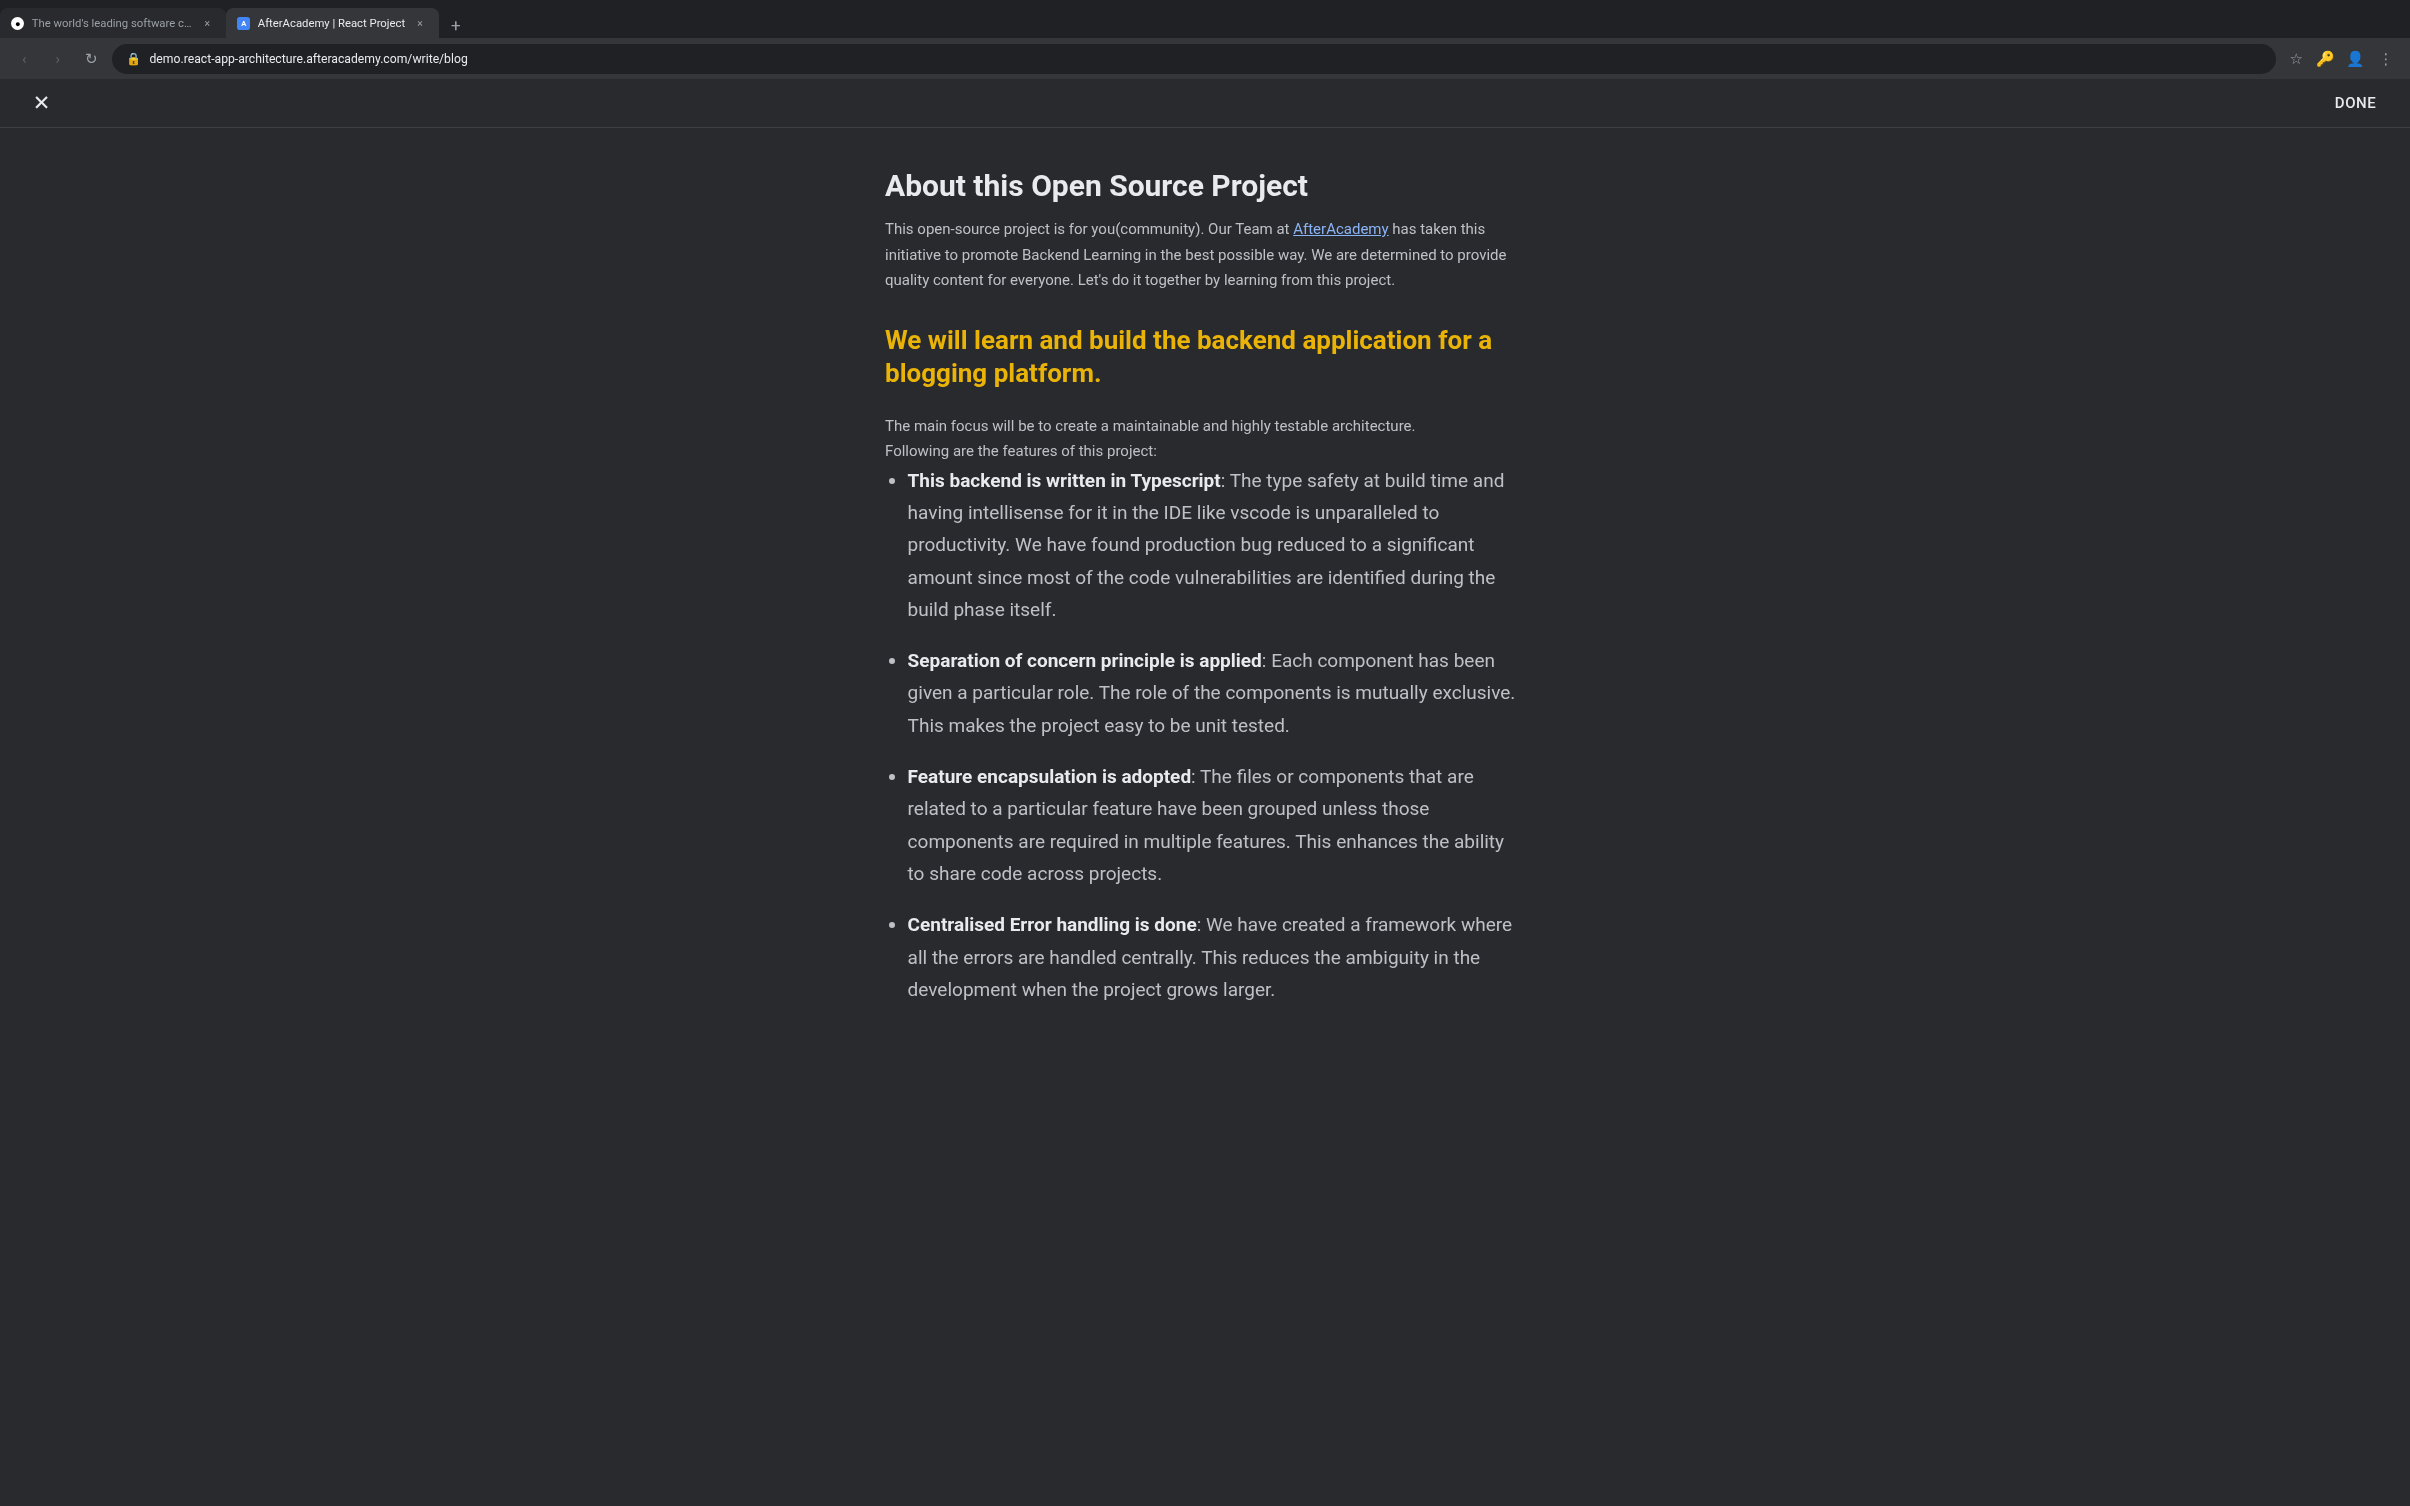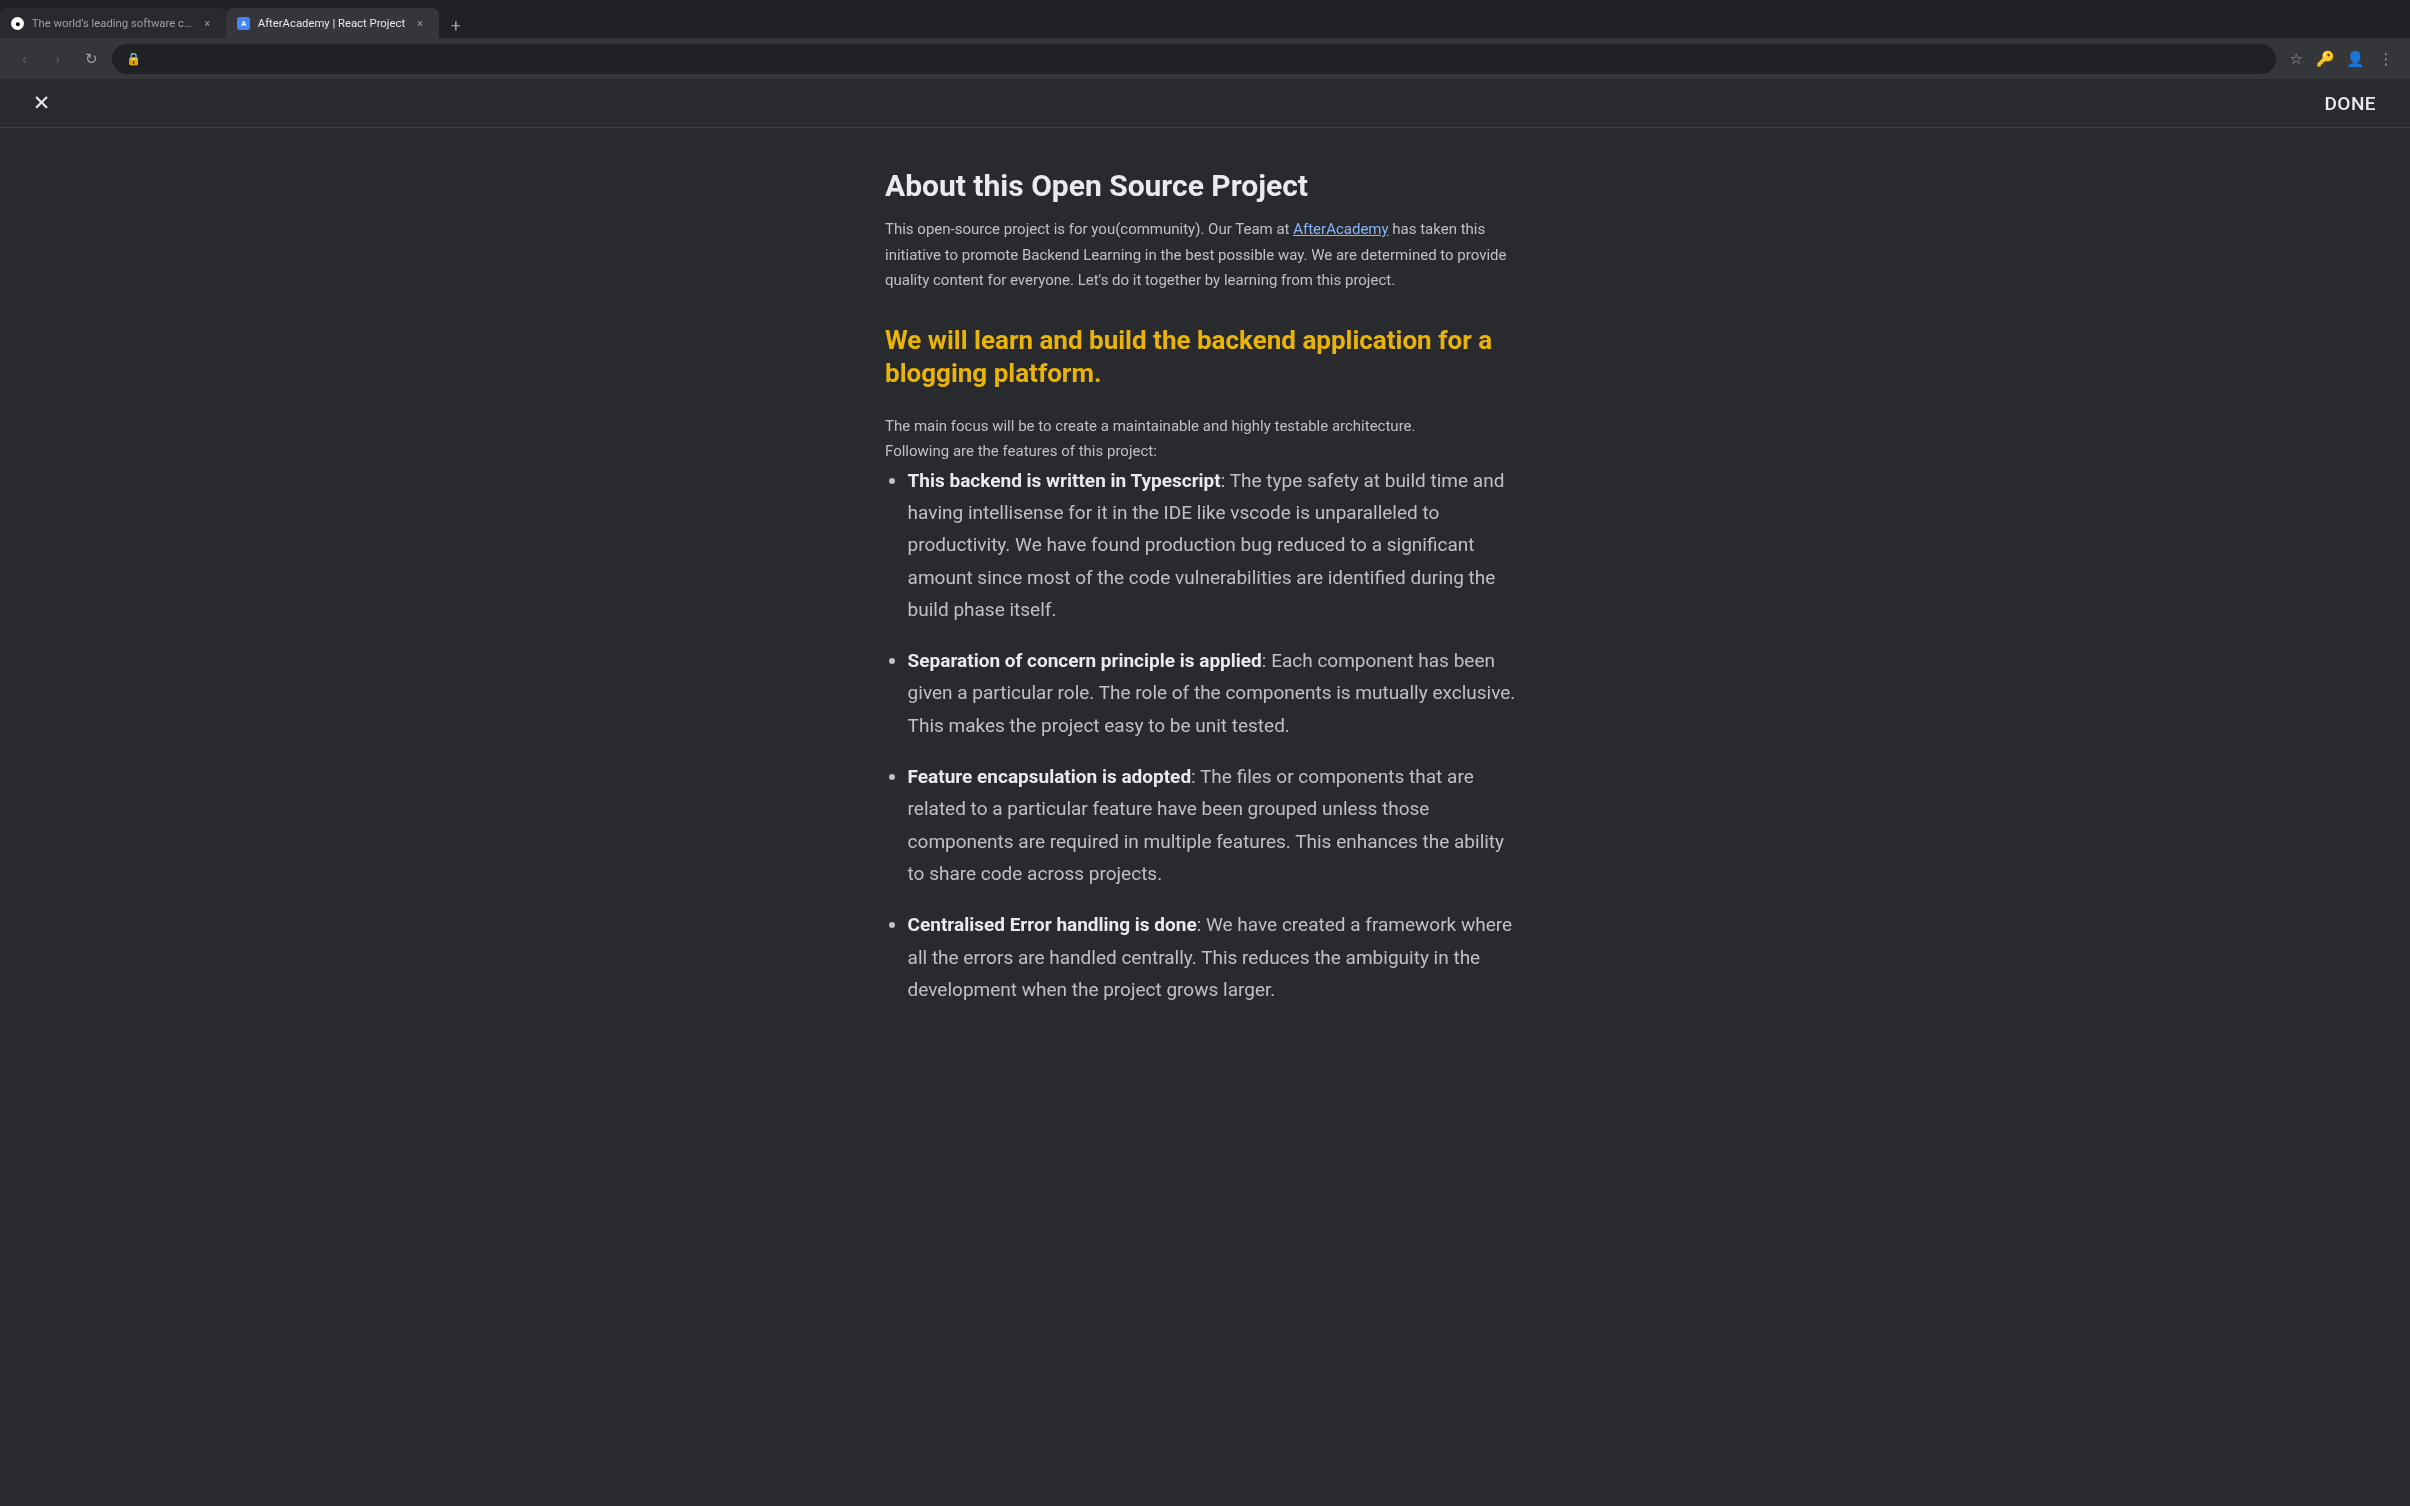--- a/index.html
+++ b/index.html
@@ -185,21 +185,21 @@
       width: 38px;
       height: 38px;
       display: flex;
       align-items: center;
       justify-content: center;
     }
 
     .reader-done {
       cursor: pointer;
       color: #e8eaed;
-      font-size: 19px;
+      font-size: 15px;
       font-weight: 500;
       letter-spacing: 0.5px;
       padding: 7.5px 11.3px;
     }
 
     
     .content-area {
       flex: 1;
       overflow-y: auto;
       background-color: #292a2d;
@@ -330,20 +330,21 @@
       <span>‹</span>
     </div>
     <div class="nav-btn disabled">
       <span>›</span>
     </div>
     <div class="nav-btn">
       <span>↻</span>
     </div>
     <div class="address-bar">
       <span class="lock-icon">🔒</span>
+      <span class="url-text">demo.react-app-architecture.afteracademy.com/write/blog</span>
     </div>
     <div class="browser-actions">
       <div class="browser-action-btn">
         <span>☆</span>
       </div>
       <div class="browser-action-btn">
         <span>🔑</span>
       </div>
       <div class="browser-action-btn">
         <span>👤</span>

